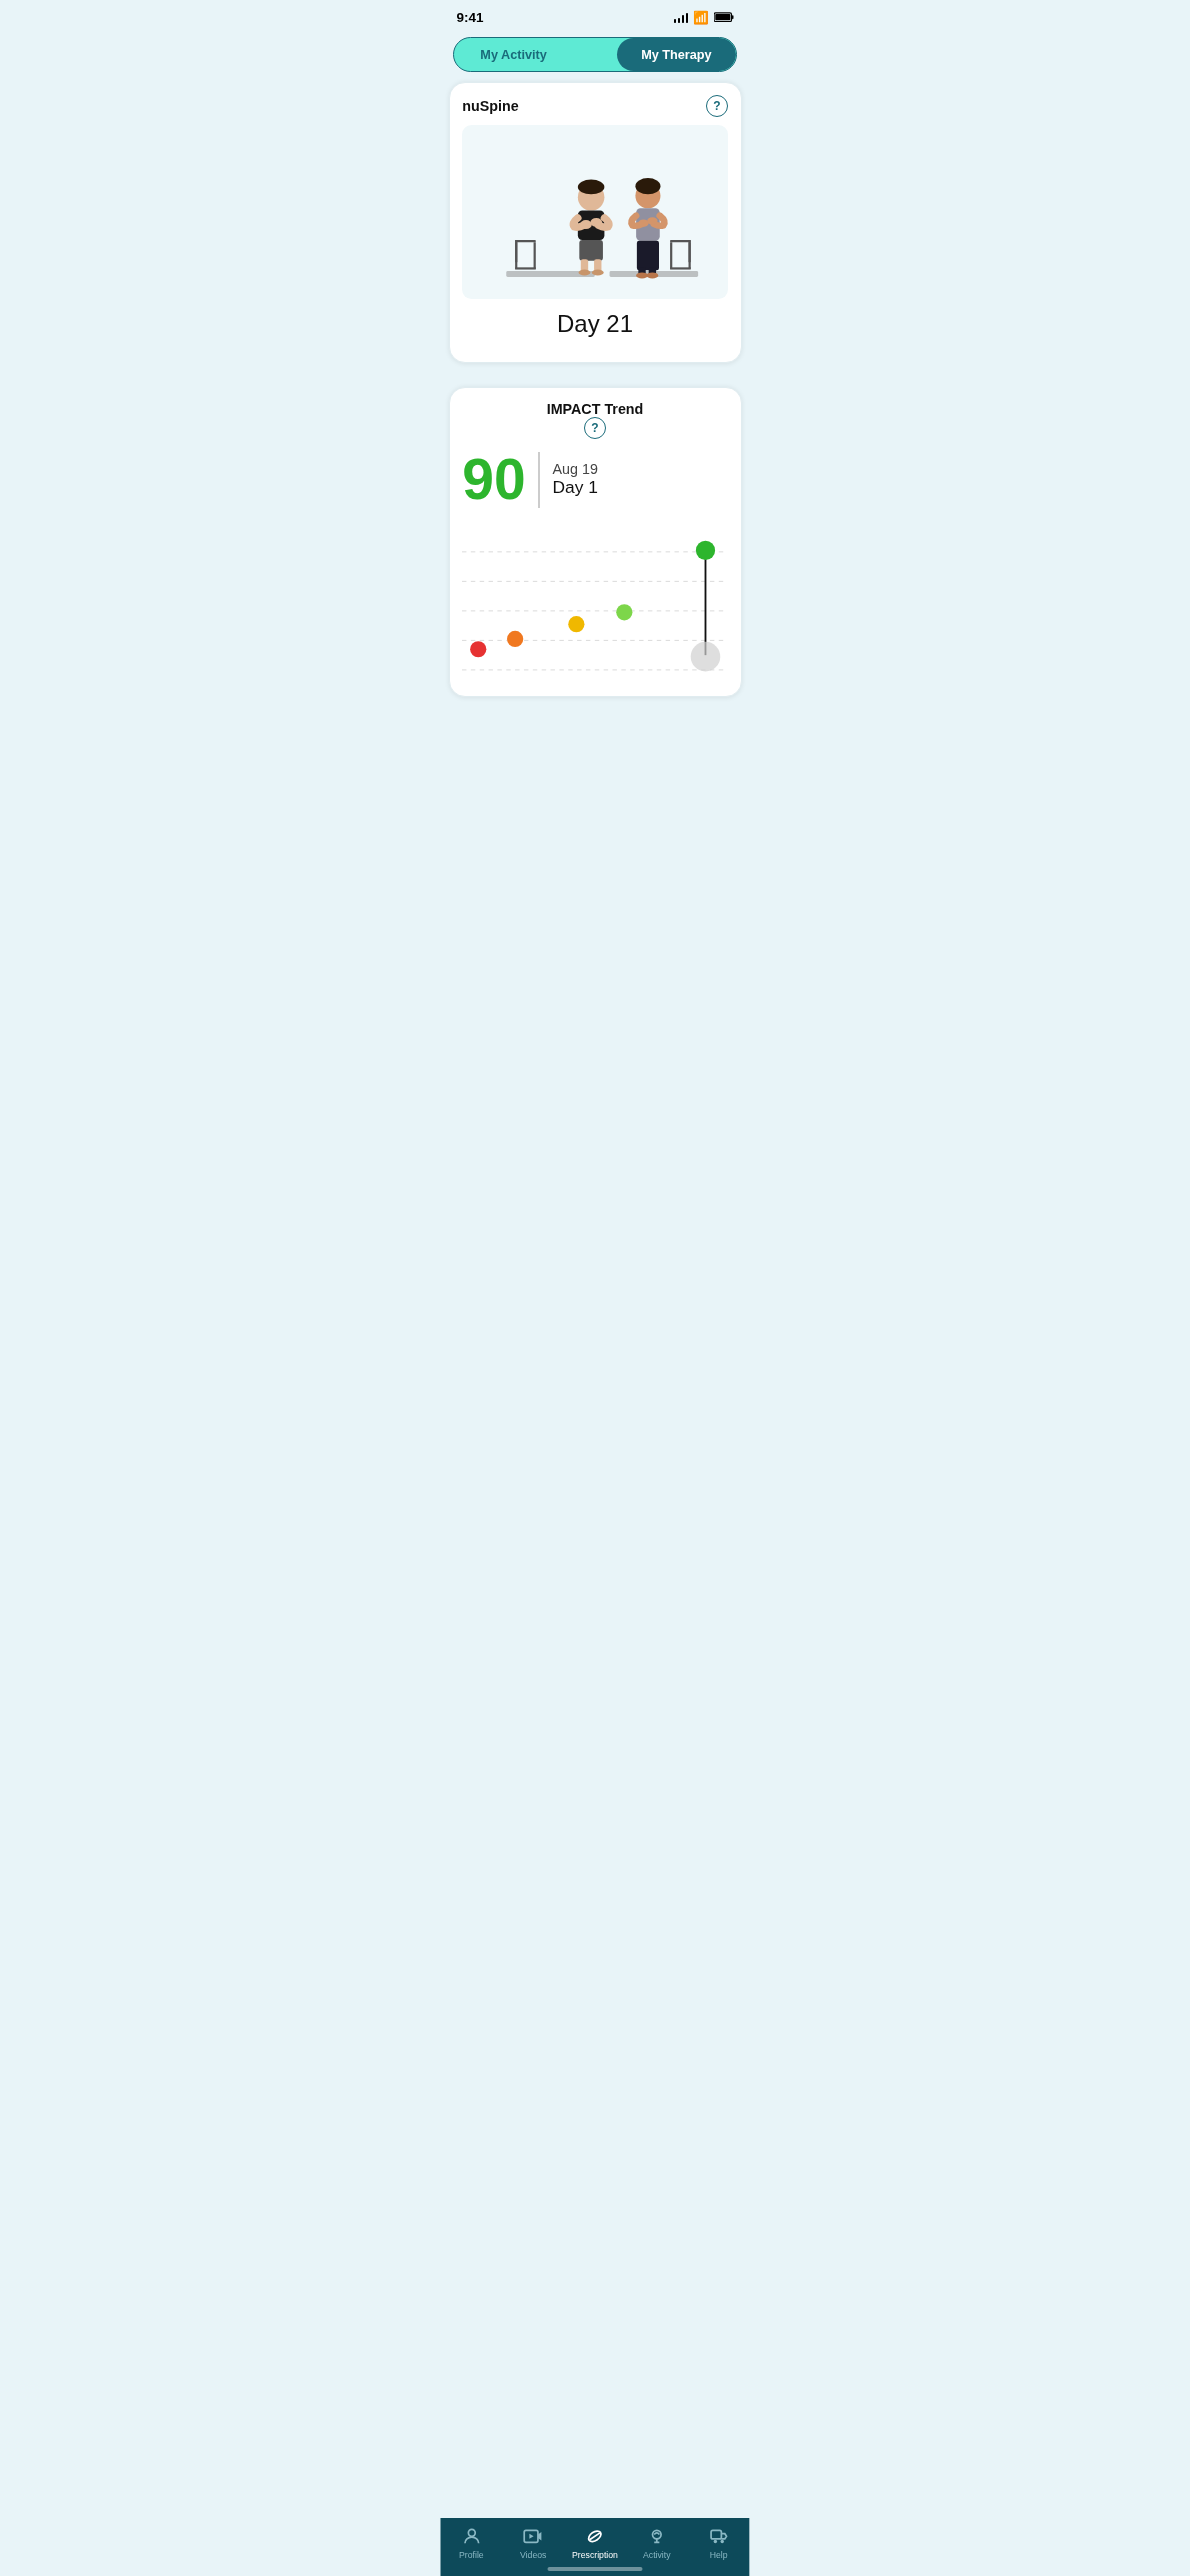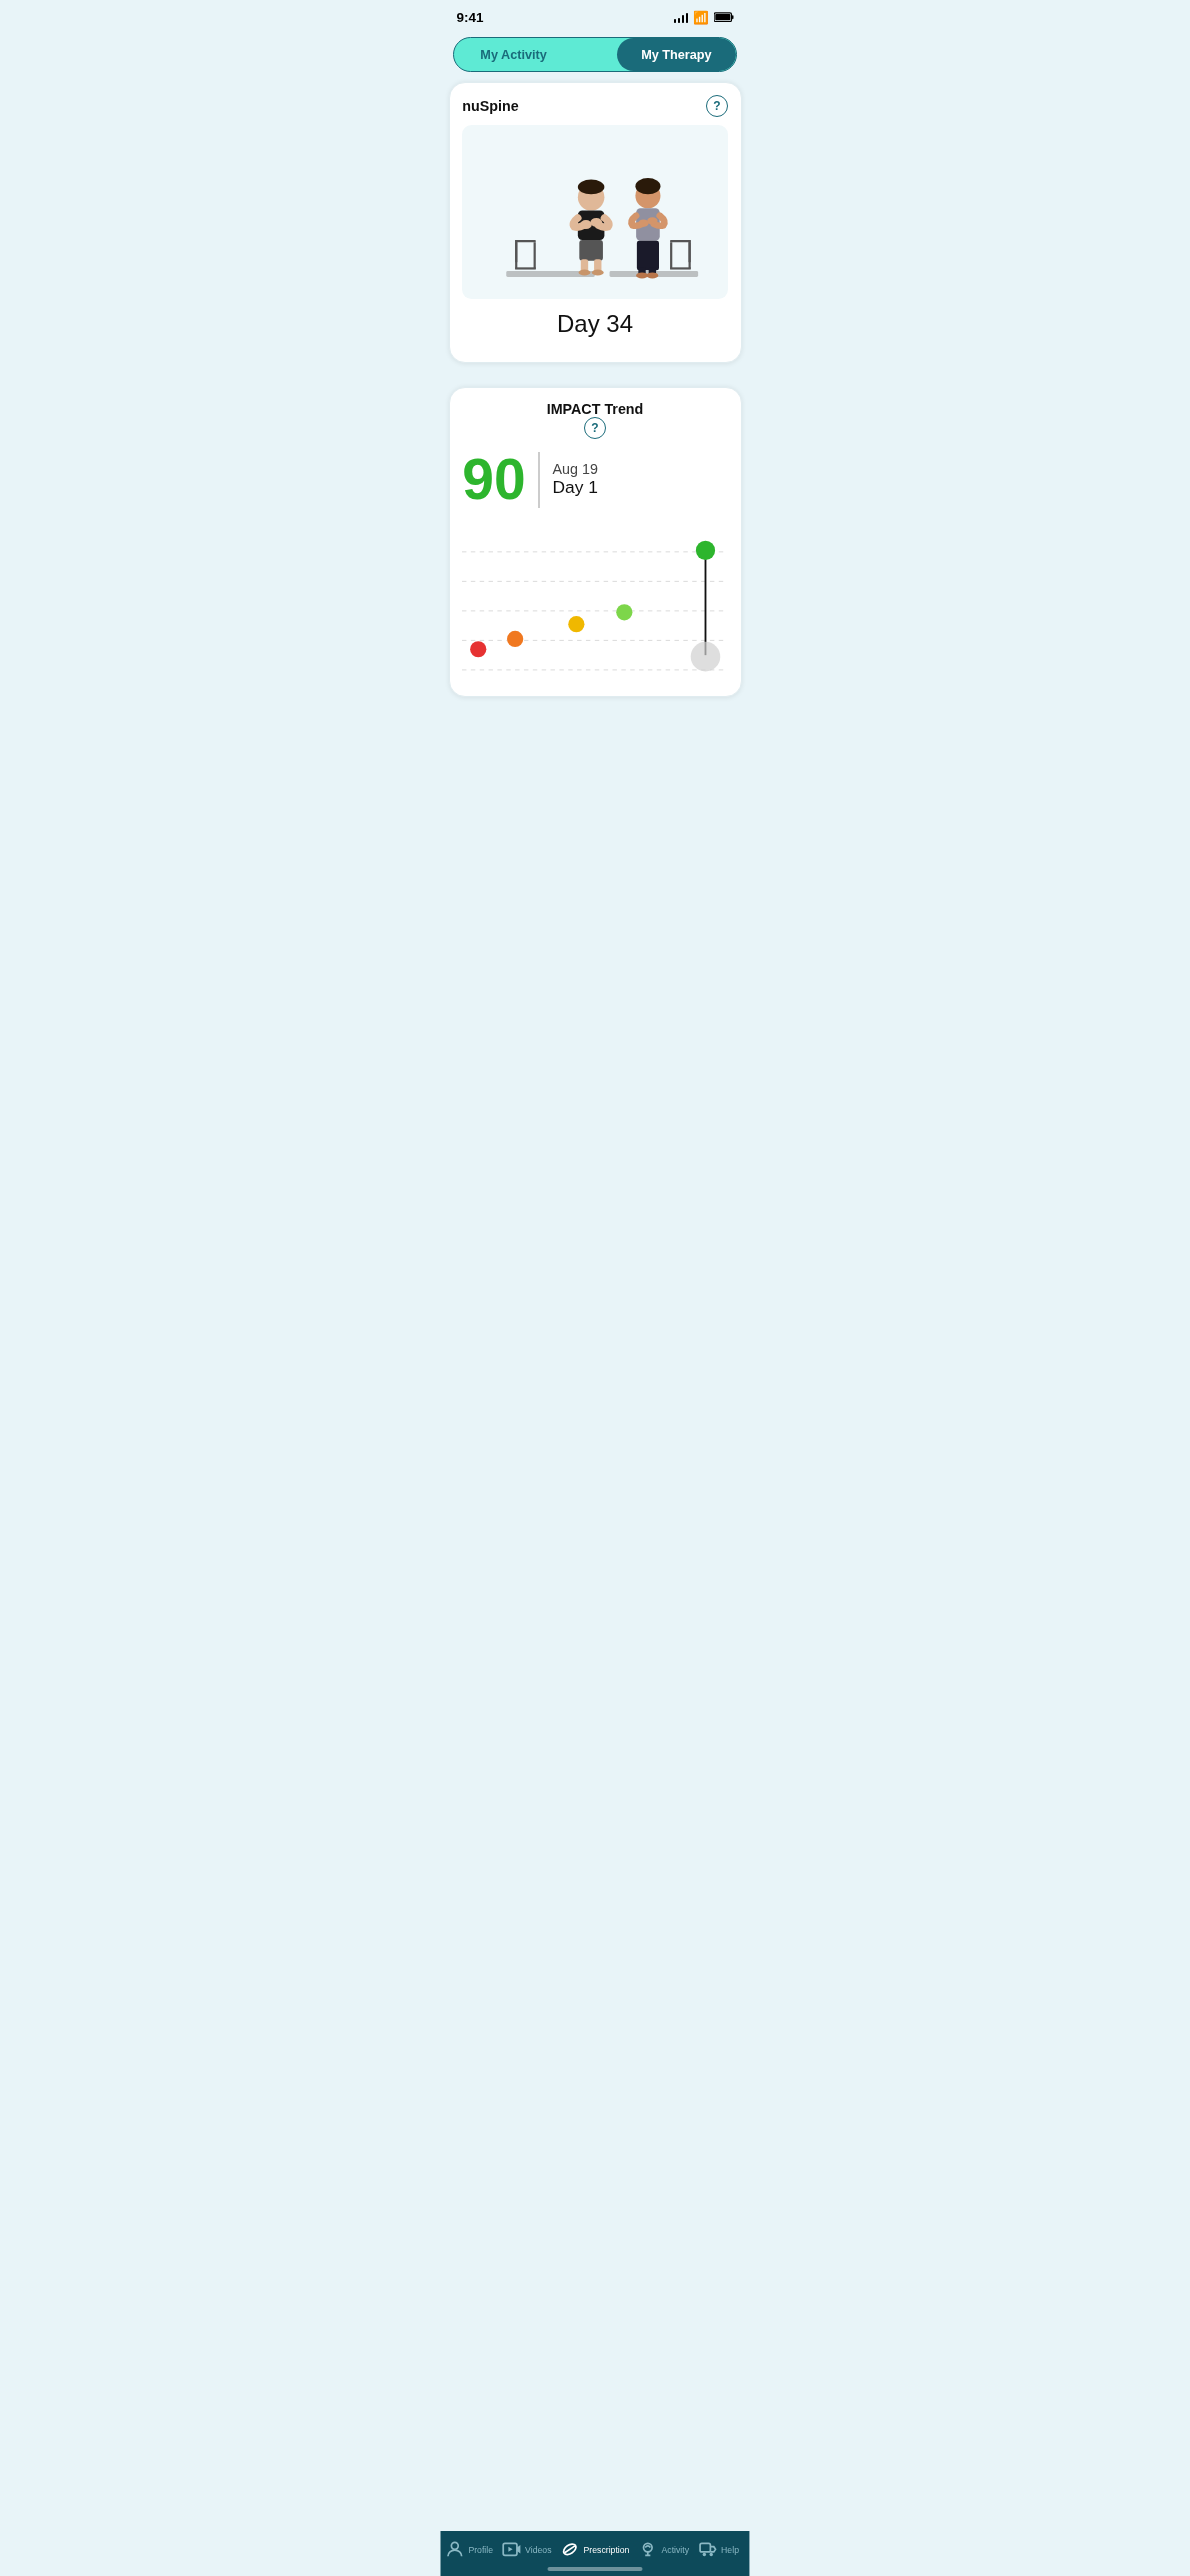--- a/index.html
+++ b/index.html
@@ -224,21 +224,21 @@
       width: 309px;
       background: #0d4a5a;
       display: flex;
       justify-content: space-around;
       align-items: center;
       padding: 8px 0 16px;
       z-index: 100;
     }
     .nav-item {
       display: flex;
-      flex-direction: row;
+      flex-direction: column;
       align-items: center;
       gap: 3.2px;
       cursor: pointer;
       color: #8ab8c4;
       min-width: 48px;
       text-align: center;
     }
     .nav-item.active {
       color: #fff;
     }
@@ -358,21 +358,21 @@
         <rect x="237" y="149" width="30" height="40" rx="3" fill="#1a1a2a"></rect>
 
         <rect x="239" y="185" width="10" height="10" rx="2" fill="#1a1a2a"></rect>
         <rect x="253" y="185" width="10" height="10" rx="2" fill="#1a1a2a"></rect>
 
         <ellipse cx="244" cy="196" rx="8" ry="4" fill="#b8754a"></ellipse>
         <ellipse cx="258" cy="196" rx="8" ry="4" fill="#b8754a"></ellipse>
       </svg>
     </div>
 
-    <div class="day-label">Day 34</div>
+    <div class="day-label">Day 21</div>
 
   </div>
 
   <div class="card">
     <div class="impact-header">
       <span class="impact-title">IMPACT Trend</span>
       <div class="help-circle">?</div>
     </div>
 
     <div class="impact-score-row">

